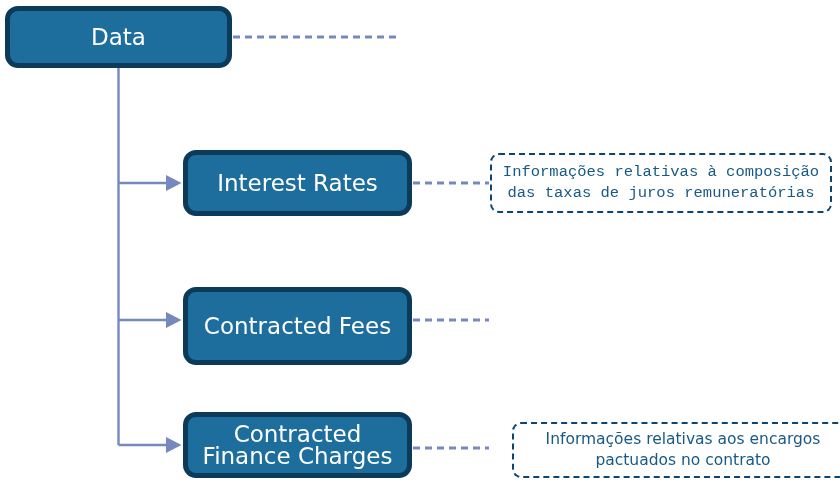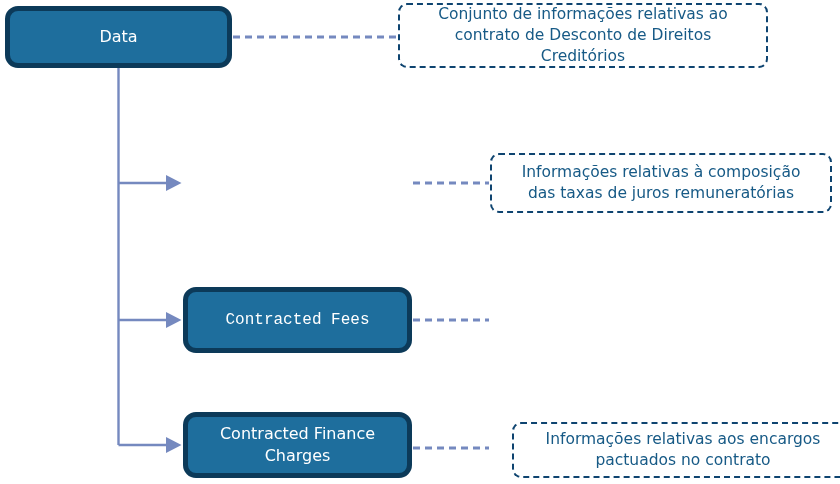--- a/index.html
+++ b/index.html
@@ -30,46 +30,46 @@
     position: absolute;
     z-index: 2;
     background: var(--node-fill);
     border: 5px solid var(--node-border);
     border-radius: 13px;
     color: var(--node-text);
     display: flex;
     align-items: center;
     justify-content: center;
     text-align: center;
-    font-size: 16px;
+    font-size: 23px;
     line-height: 22px;
     padding: 2px 12px;
   }
   .node-root   { left: 5px;   top: 6px;   width: 227px; height: 62px; }
   .node-row-0  { left: 183px; top: 150px; width: 229px; height: 66px; }
-  .node-row-1  { left: 183px; top: 287px; width: 229px; height: 66px; font-family: Liberation Mono, monospace; }
+  .node-row-1  { left: 183px; top: 287px; width: 229px; height: 78px; }
   .node-row-2  { left: 183px; top: 412px; width: 229px; height: 66px; justify-content: flex-end; }
   .note {
     position: absolute;
     z-index: 2;
     background: #ffffff;
     border: 2px dashed var(--note-border);
     border-radius: 9px;
     color: var(--note-text);
     display: flex;
     align-items: center;
     justify-content: center;
     text-align: center;
     white-space: pre-line;
     font-size: 15.5px;
     line-height: 21px;
     padding: 2px 8px;
   }
   .note-root  { left: 398px; top: 3px;   width: 370px; height: 65px; }
-  .note-row-0 { left: 490px; top: 153px; width: 342px; height: 60px; }
+  .note-row-0 { left: 490px; top: 153px; width: 342px; height: 60px; font-family: Liberation Mono, monospace; }
   .note-row-1 { left: 490px; top: 291px; width: 342px; height: 58px; }
   .note-row-2 { left: 512px; top: 422px; width: 342px; height: 56px; }
   .trunk { stroke: var(--connector); stroke-width: 2.4; fill: none; }
   .arrow-line { stroke: var(--connector); stroke-width: 2.4; fill: none; }
   .arrow-head { fill: var(--connector); stroke: none; }
   .dash-link { stroke: var(--connector); stroke-width: 3; stroke-dasharray: 7 5; fill: none; }
 </style>
 </head>
 <body>
 
@@ -88,26 +88,24 @@
 
     <path class="dash-link" d="M233 37 H397"></path>
     <path class="dash-link" d="M413 183 H489"></path>
     <path class="dash-link" d="M413 320 H489"></path>
     <path class="dash-link" d="M413 448 H489"></path>
   </svg>
 
   <div class="node node-root">
     <span>Data</span>
   </div>
-  <div class="note note-root">
-    <span>Conjunto de informações relativas ao
-contrato de Desconto de Direitos
-Creditórios</span>
+
+  <div class="node node-row-0">
+    <span>Interest Rates</span>
   </div>
-
   <div class="note note-row-0">
     <span>Informações relativas à composição
 das taxas de juros remuneratórias</span>
   </div>
 
   <div class="node node-row-1">
     <span>Contracted Fees</span>
   </div>
 
   <div class="node node-row-2">

